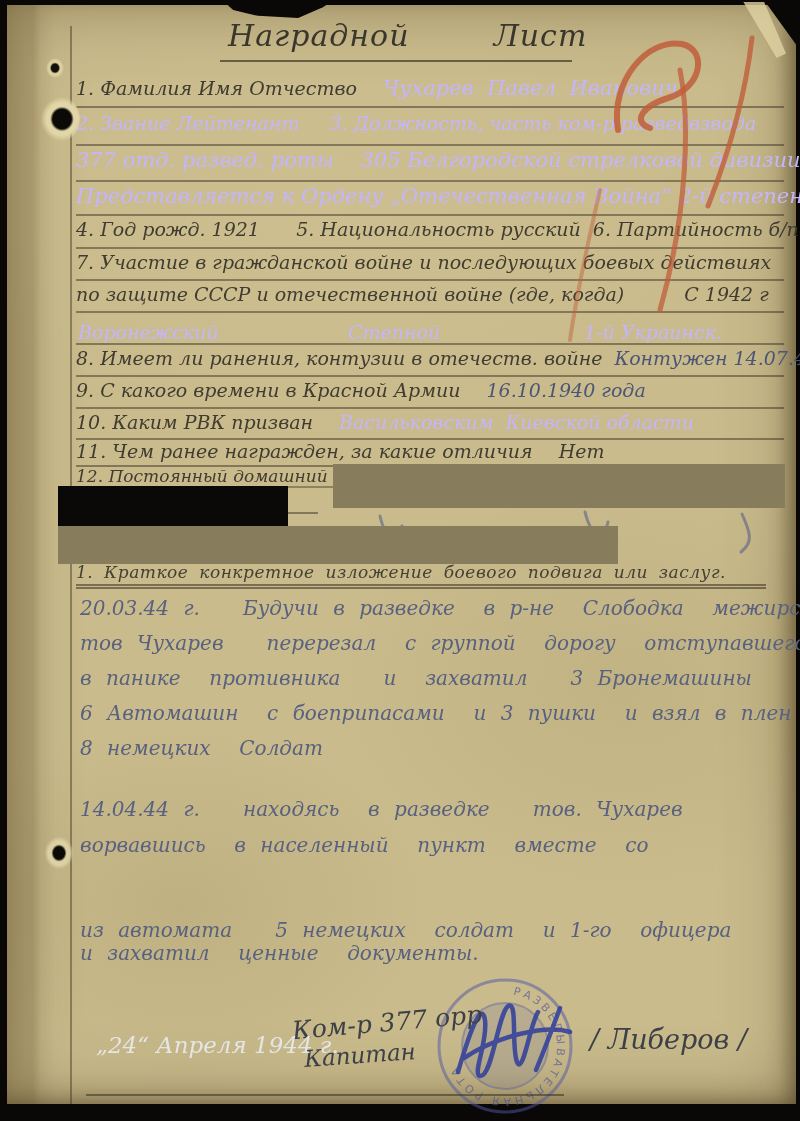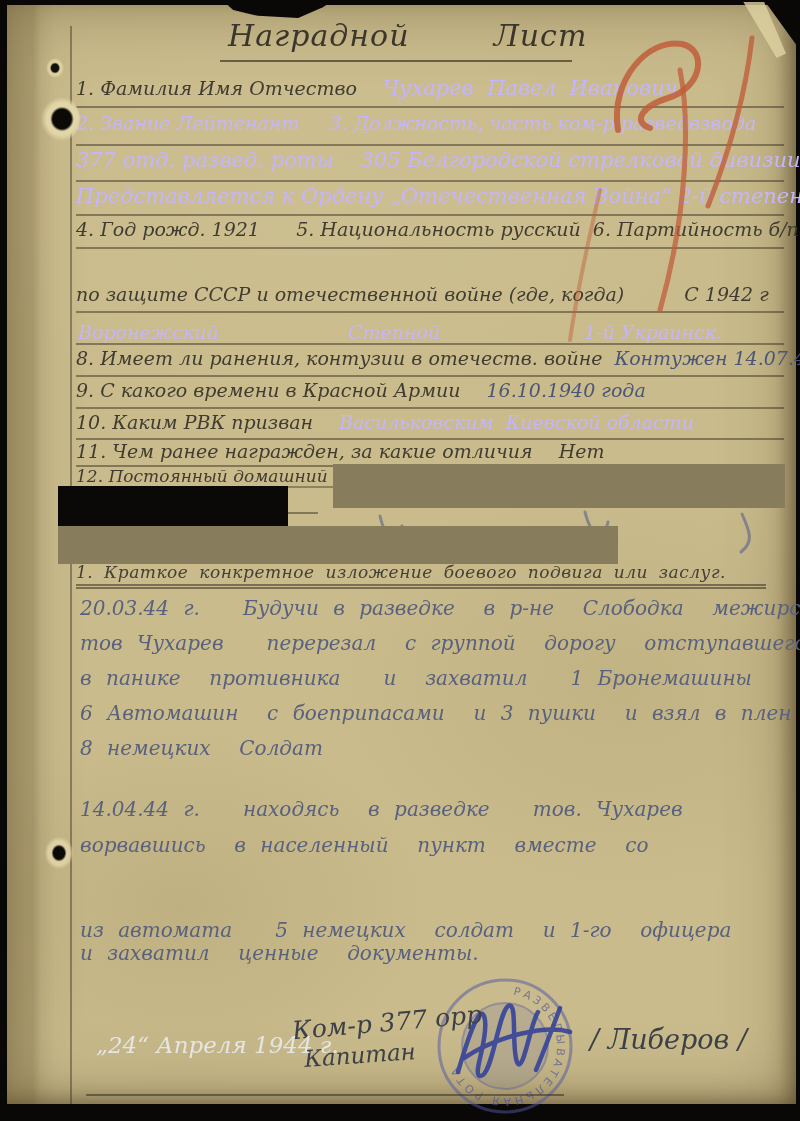--- a/index.html
+++ b/index.html
@@ -63,20 +63,21 @@
   <div class="fline" style="top:76px;height:30px;"><span class="pencil">1. Фамилия Имя Отчество</span><span class="ink big gap">Чухарев  Павел  Иванович</span></div>
 
   <div class="fline ink" style="top:112px;height:32px;">2. Звание Лейтенант     3. Должность, часть ком-р разведвзвода</div>
 
   <div class="fline ink big" style="top:148px;height:32px;">377 отд. развед. роты    305 Белгородской стрелковой дивизии</div>
 
   <div class="fline ink big" style="top:184px;height:30px;">Представляется к Ордену „Отечественная Война“ 2-й степени</div>
 
   <div class="fline pencil" style="top:218px;height:29px;">4. Год рожд. 1921      5. Национальность русский  6. Партийность б/п</div>
 
+  <div class="fline pencil" style="top:251px;height:28px;">7. Участие в гражданской войне и последующих боевых действиях</div>
 
   <div class="fline" style="top:283px;height:28px;"><span class="pencil">по защите СССР и отечественной войне (где, когда)</span><span class="pencil gap" style="margin-left:60px;">С 1942 г</span></div>
 
   <div class="fline" style="top:315px;height:28px;">
     <span class="ink abs" style="left:2px;">Воронежский</span>
     <span class="ink abs" style="left:272px;">Степной</span>
     <span class="ink abs" style="left:508px;">1-й Украинск.</span>
   </div>
 
   <div class="fline" style="top:347px;height:28px;"><span class="pencil">8. Имеет ли ранения, контузии в отечеств. войне</span><span class="pink gap2">Контужен 14.07.43 г.</span></div>
@@ -100,21 +101,21 @@
   </svg>
 
   <div class="redact red-olive" style="left:333px;top:464px;width:452px;height:44px;"></div>
   <div class="redact red-black" style="left:58px;top:486px;width:230px;height:48px;"></div>
   <div class="redact red-olive" style="left:58px;top:526px;width:560px;height:38px;"></div>
 
   <div class="sect">1. Краткое конкретное изложение боевого подвига или заслуг.</div>
 
   <div class="nline" style="top:596px;">20.03.44 г.   Будучи в разведке  в р-не  Слободка  межирска</div>
   <div class="nline" style="top:631px;">тов Чухарев   перерезал  с группой  дорогу  отступавшего</div>
-  <div class="nline" style="top:666px;">в панике  противника   и  захватил   1 Бронемашины</div>
+  <div class="nline" style="top:666px;">в панике  противника   и  захватил   3 Бронемашины</div>
   <div class="nline" style="top:701px;">6 Автомашин  с боеприпасами  и 3 пушки  и взял в плен</div>
   <div class="nline" style="top:736px;">8 немецких  Солдат</div>
 
   <div class="nline" style="top:797px;">14.04.44 г.   находясь  в разведке   тов. Чухарев</div>
   <div class="nline" style="top:833px;">ворвавшись  в населенный  пункт  вместе  со</div>
   <div class="nline" style="top:894px;margin-top:24px;">из автомата   5 немецких  солдат  и 1-го  офицера</div>
   <div class="nline" style="top:941px;">и захватил  ценные  документы.</div>
 
   <svg style="left:540px;top:10px;" width="250" height="340" viewBox="0 0 250 340">
     <g fill="none" stroke="#bf5e3a" stroke-linecap="round">

